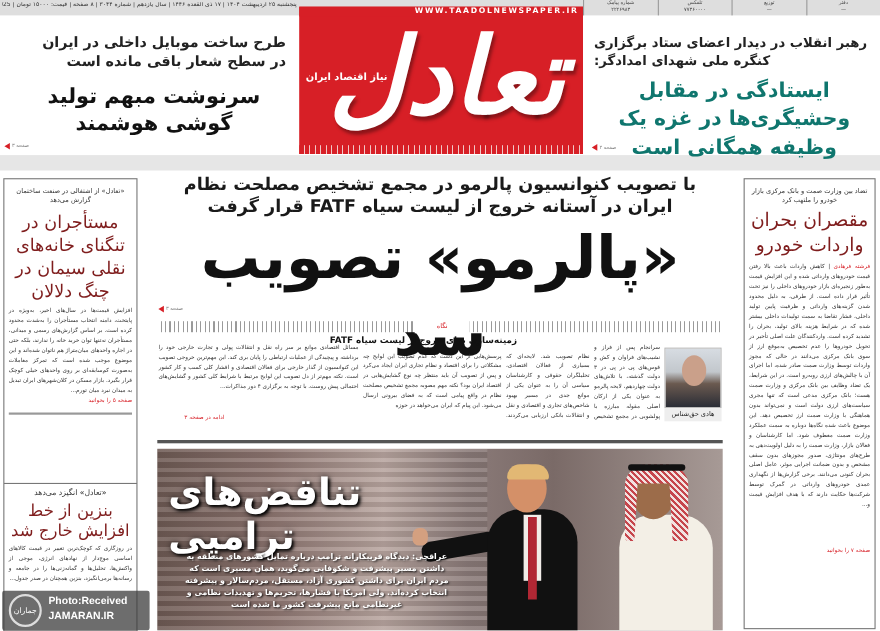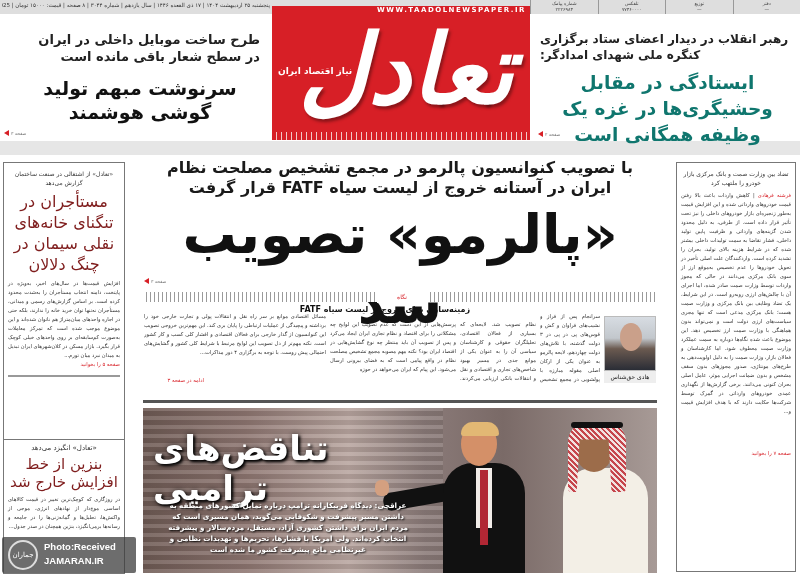--- a/index.html
+++ b/index.html
@@ -167,15 +167,16 @@
   <div class="body-text" style="margin-top:4px;padding:0 4px;height:40px;overflow:hidden">در روزگاری که کوچک‌ترین تغییر در قیمت کالاهای اساسی موج‌دار از نهادهای انرژی، موجی از واکنش‌ها، تحلیل‌ها و گمانه‌زنی‌ها را در جامعه و رسانه‌ها برمی‌انگیزد، بنزین همچنان در صدر جدول...</div>
 </div>
 
 <div class="abs watermark"></div>
 <div class="abs wm-logo">جماران</div>
 <div class="abs wm-line1">Photo:Received</div>
 <div class="abs wm-line2">JAMARAN.IR</div>
 
 <div class="abs sidebox" style="left:676px;top:162px;width:120px;height:410px">
   <div class="side-kicker" style="margin-top:6px;padding:0 4px">تضاد بین وزارت صمت و بانک مرکزی بازار خودرو را ملتهب کرد</div>
+  <div class="side-title" style="font-size:17px;line-height:23px;margin-top:2px;padding:0 4px">مقصران بحران واردات خودرو</div>
   <div class="body-text" style="margin-top:4px;padding:0 4px;height:258px;overflow:hidden"><span class="continue">فرشته فرهادی</span> | <span>کاهش واردات باعث بالا رفتن قیمت خودروهای وارداتی شده و این افزایش قیمت به‌طور زنجیره‌ای بازار خودروهای داخلی را نیز تحت تأثیر قرار داده است. از طرفی، به دلیل محدود شدن گزینه‌های وارداتی و ظرفیت پایین تولید داخلی، فشار تقاضا به سمت تولیدات داخلی بیشتر شده که در شرایط هزینه بالای تولید، بحران را تشدید کرده است. واردکنندگان علت اصلی تأخیر در تحویل خودروها را عدم تخصیص به‌موقع ارز از سوی بانک مرکزی می‌دانند در حالی که مجوز واردات توسط وزارت صمت صادر شده، اما اجرای آن با چالش‌های ارزی روبه‌رو است. در این شرایط، یک تضاد وظایف بین بانک مرکزی و وزارت صمت هست؛ بانک مرکزی مدعی است که تنها مجری سیاست‌های ارزی دولت است و نمی‌تواند بدون هماهنگی با وزارت صمت ارز تخصیص دهد. این موضوع باعث شده نگاه‌ها دوباره به سمت عملکرد وزارت صمت معطوف شود. اما کارشناسان و فعالان بازار، وزارت صمت را به دلیل اولویت‌دهی به طرح‌های مونتاژی، صدور مجوزهای بدون سقف مشخص و بدون ضمانت اجرایی موثر، عامل اصلی بحران کنونی می‌دانند. برخی گزارش‌ها از نگهداری عمدی خودروهای وارداتی در گمرک توسط شرکت‌ها حکایت دارند که با هدف افزایش قیمت و...</span></div>
   <div class="body-text continue" style="padding:0 4px">صفحه ۷ را بخوانید</div>
 </div>
 
 </body></html>

